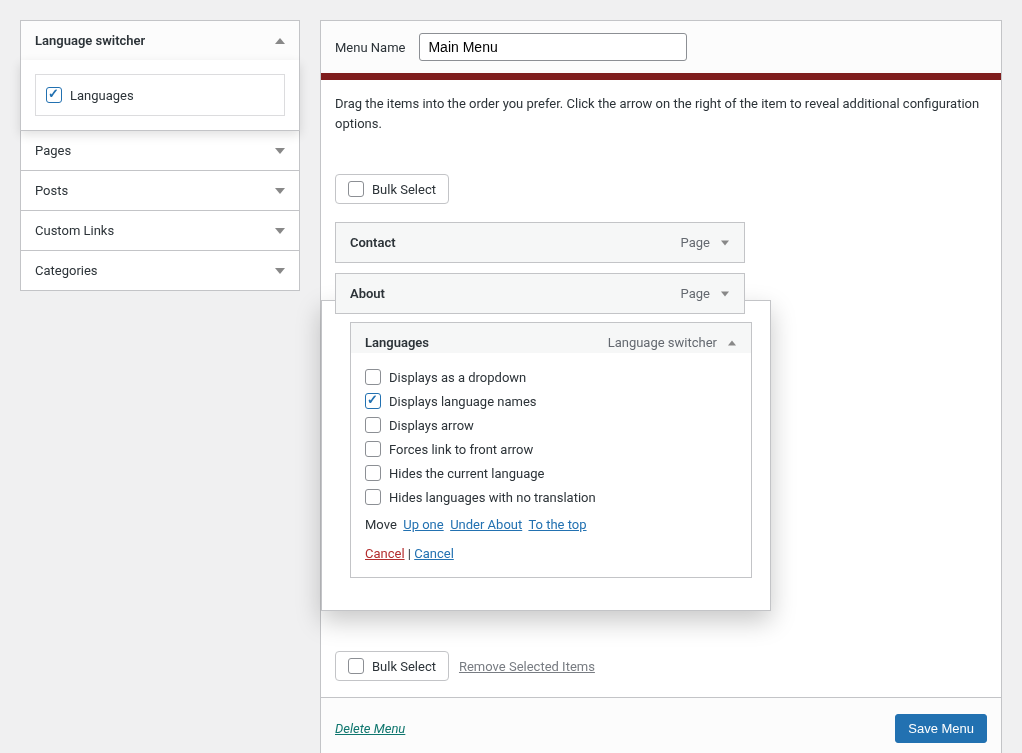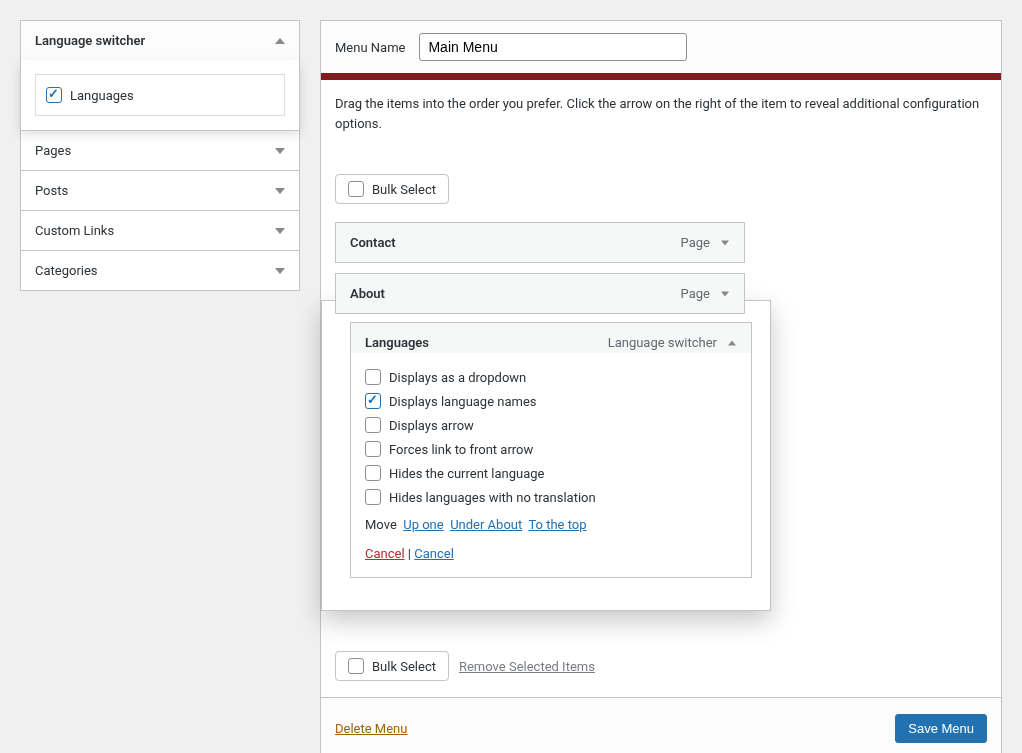--- a/index.html
+++ b/index.html
@@ -150,21 +150,21 @@
     .remove-row { margin-top: 14px; font-size:13px; }
     .remove-row .remove { color:#b32d2e; text-decoration:underline; cursor:pointer; }
     .remove-row .cancel { color:#2271b1; text-decoration:underline; cursor:pointer; }
 
     .menu-footer {
       border-top:1px solid #c3c4c7;
       padding: 16px 14px;
       background:#fcfcfc;
       display:flex; justify-content:space-between; align-items:center;
     }
-    .delete-menu { color:#a16207; text-decoration:underline; cursor:pointer; }
+    .delete-menu { color:#0f766e; text-decoration:underline; cursor:pointer;font-style:italic; }
   </style>
 </head>
 <body>
 
 <div class="wrap">
   <div class="left-col">
     <div class="accordion-header open">
       <span>Language switcher</span>
       <span class="chevron up"></span>
     </div>

